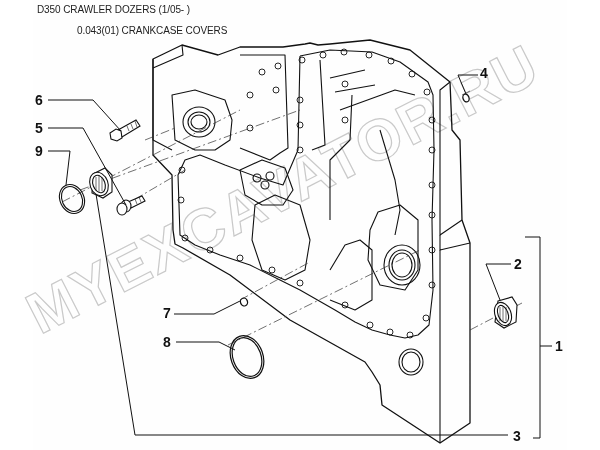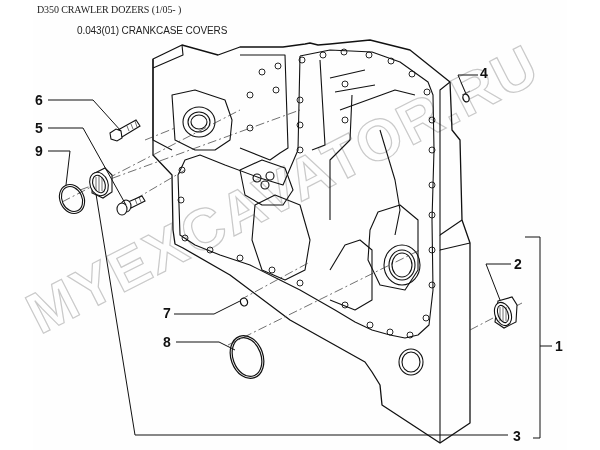--- a/index.html
+++ b/index.html
@@ -1,20 +1,20 @@
 <!DOCTYPE html>
 <html><head>
 <meta charset="utf-8">
 <style>
   html, body { margin: 0; padding: 0; background: #ffffff; }
   body { width: 600px; height: 450px; position: relative; overflow: hidden;
          font-family: "Liberation Sans", sans-serif; }
   .sheet { position: absolute; left: 33px; top: 0; width: 534px; height: 450px; background: #fefefe; }
   .hdr { position: absolute; left: 37px; font-size: 10px; color: #222; letter-spacing: -0.1px; }
-  .hdr.l1 { top: 4px; font-family: Liberation Serif, serif; }
+  .hdr.l1 { top: 4px; }
   .hdr.l2 { top: 25px; padding-left: 40px; }
   svg.drawing { position: absolute; left: 0; top: 0; }
   .callout { font-family: "Liberation Sans", sans-serif; font-weight: bold; font-size: 14px; fill: #111; }
   .wm { font-family: "Liberation Sans", sans-serif; font-weight: bold; font-size: 58px;
         fill: none; stroke: #c9c9c9; stroke-width: 1.2; letter-spacing: 2px; }
 </style>
 </head>
 <body>
 
 <div class="sheet"></div>

